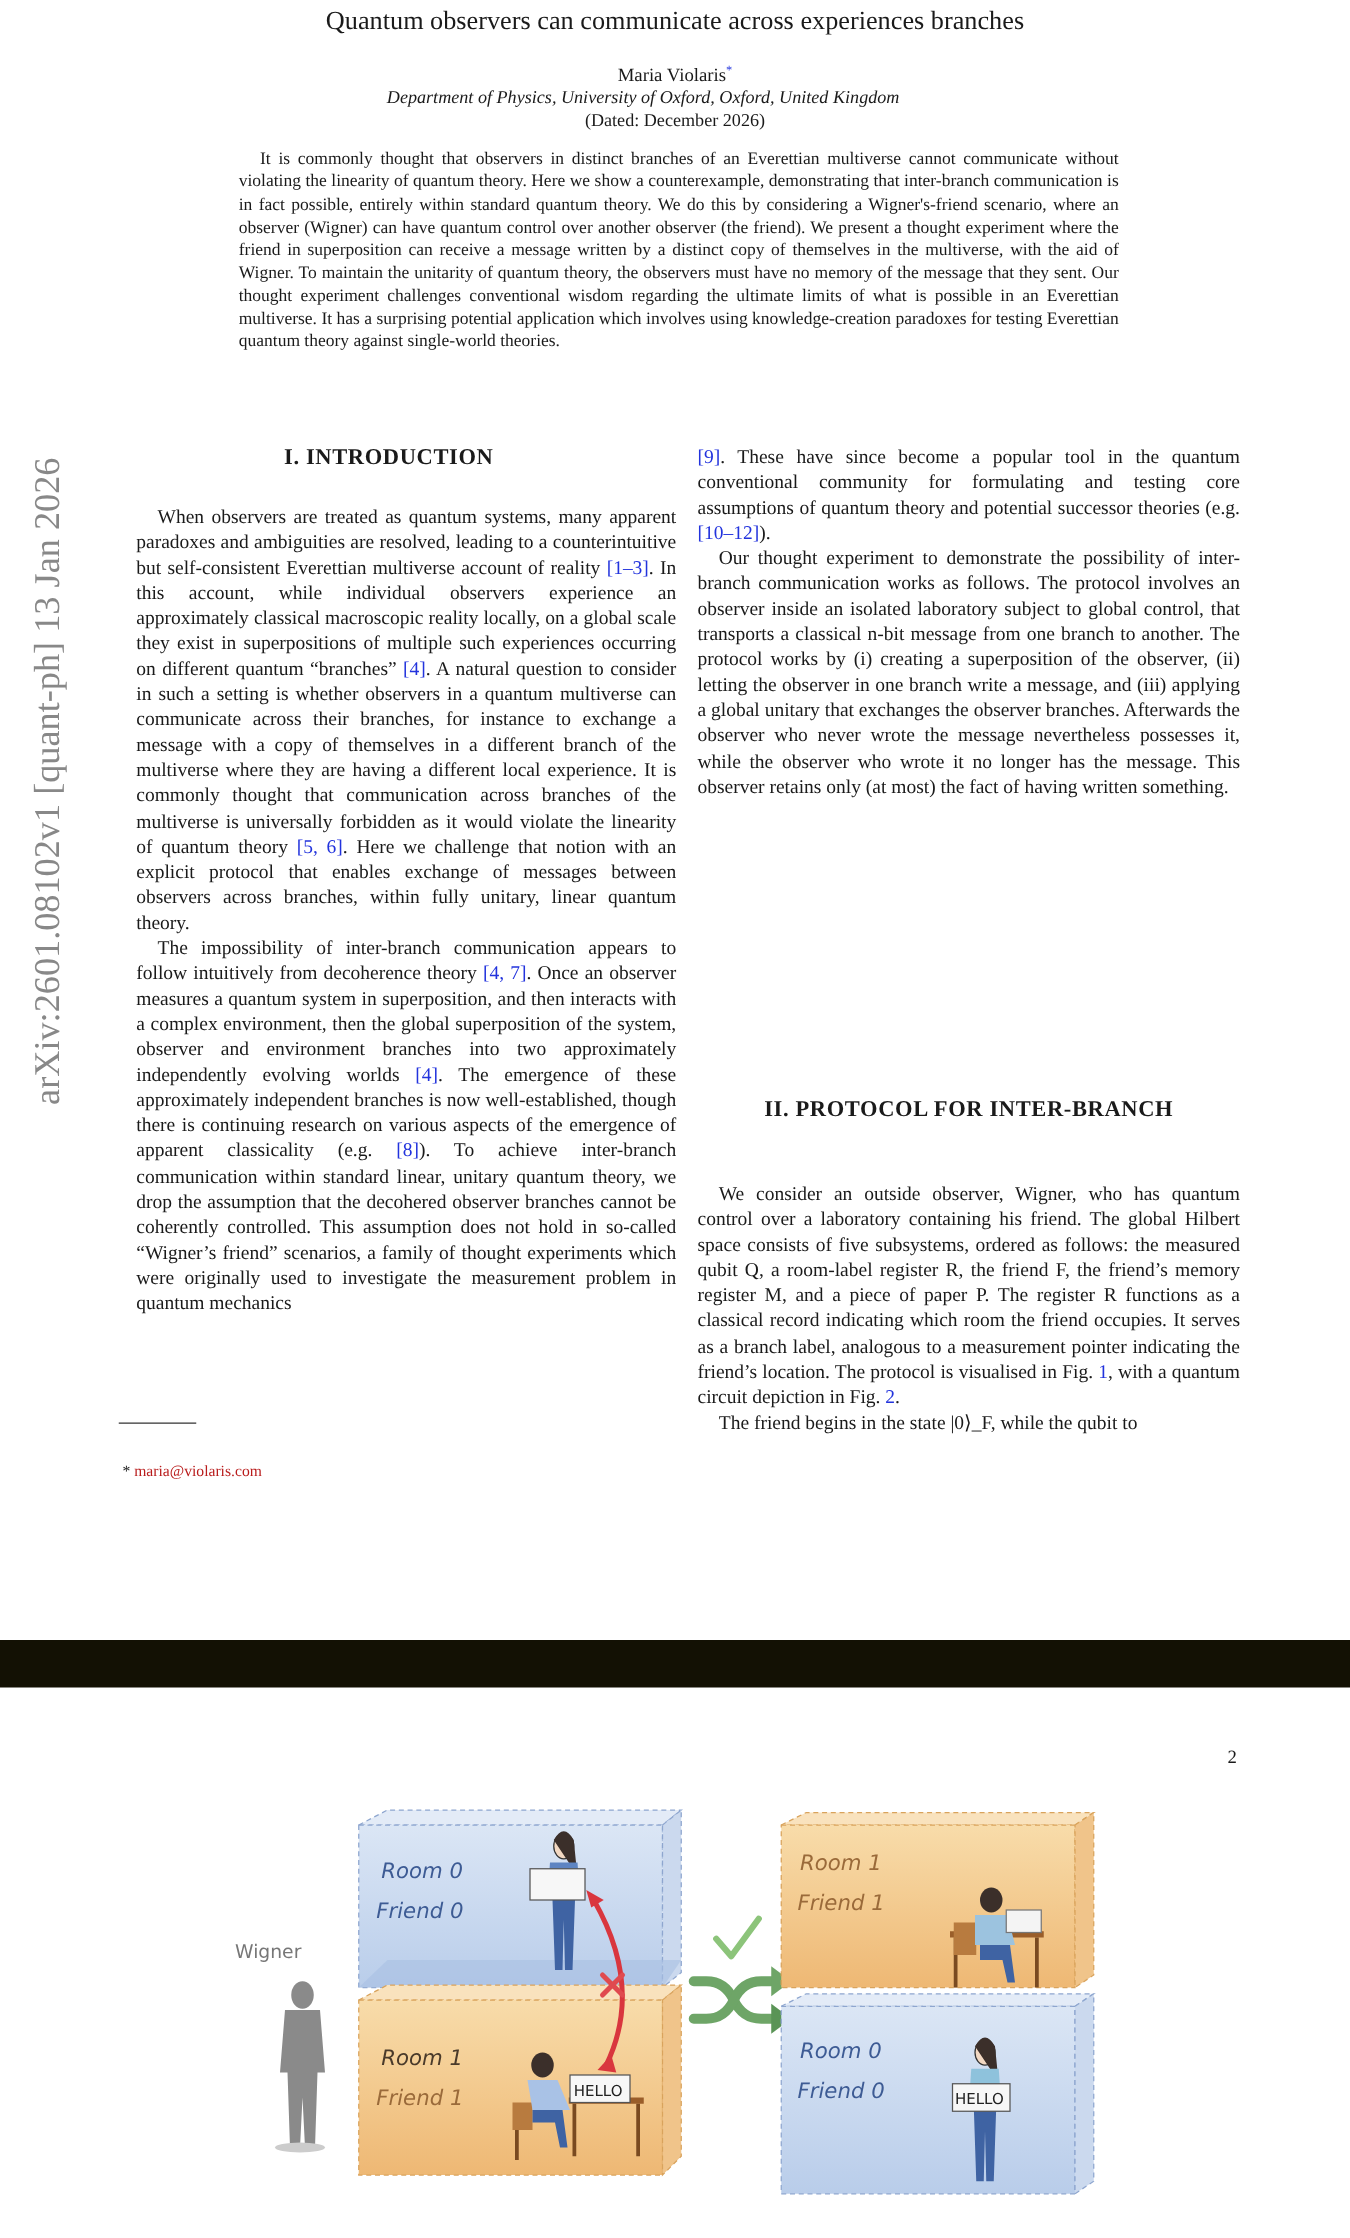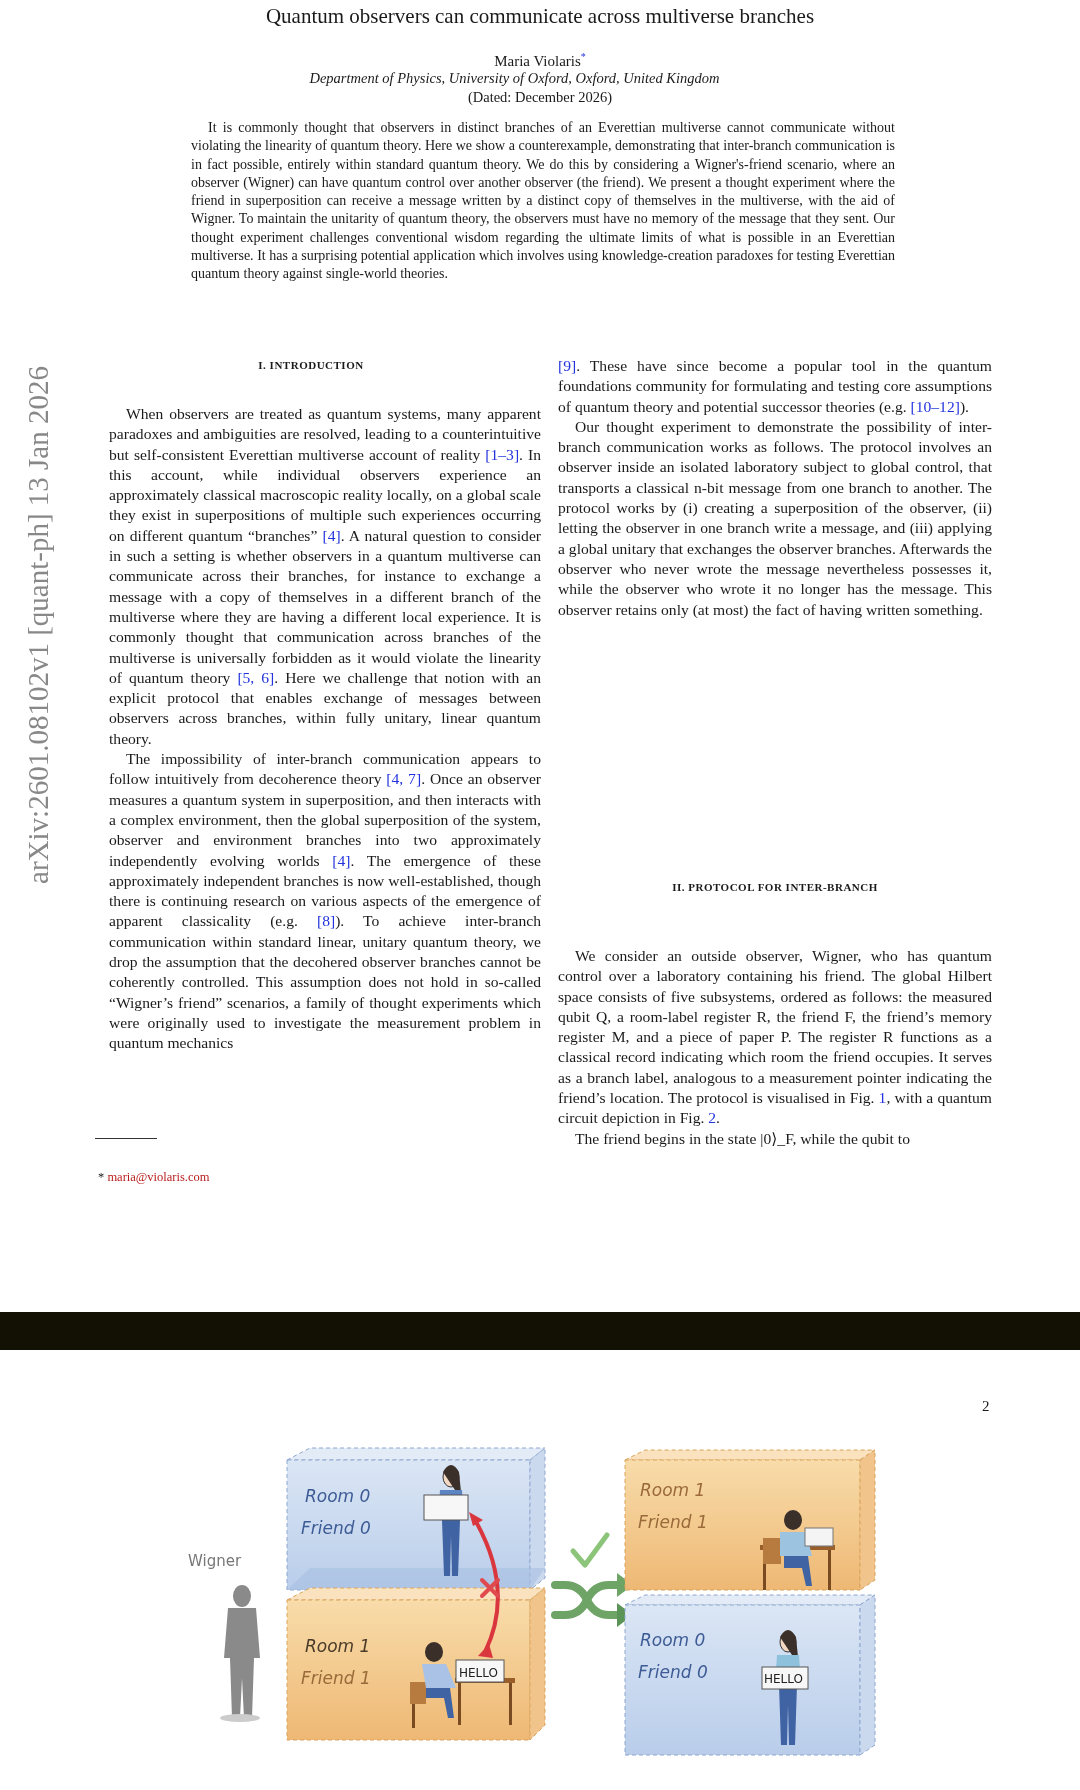--- a/index.html
+++ b/index.html
@@ -14,56 +14,56 @@
   .abstract { position:absolute; top:119px; left:191px; width:704px; font-size:14px; line-height:18.3px; text-align:justify; text-indent:17px; }
   .sidebar { position:absolute; left:22px; top:295px; width:660px; height:40px; transform-origin:0 0;
              transform: translate(0,660px) rotate(-90deg); font-size:29px; color:#888; text-align:center; white-space:nowrap;
              font-family:"Liberation Serif",serif; }
   .col { position:absolute; font-size:15.6px; line-height:20.3px; text-align:justify; }
   .col p { margin:0; text-indent:17px; }
   .col p.noind { text-indent:0; }
   .col p + p { margin-top:0; }
   .left { left:109px; width:432px; top:404px; }
   .right { left:558px; width:434px; top:356px; }
-  .sec-head { position:absolute; font-weight:bold; font-size:11px; text-align:center; letter-spacing:0.5px; line-height:19px; }
+  .sec-head { position:absolute; font-weight:bold; font-size:18px; text-align:center; letter-spacing:0.5px; line-height:19px; }
   .sec1 { left:95px; width:432px; top:356px; }
   .sec2 { left:558px; width:434px; top:878px; }
   .right2 { top:946px; }
   a.ref, .ref { color:#2233dd; text-decoration:none; }
   .fn-rule { position:absolute; left:95px; top:1138px; width:62px; border-top:1px solid #333; }
   .footnote { position:absolute; left:98px; top:1170px; font-size:12.5px; }
   .footnote .email { color:#b91c1c; }
   .blackbar { position:absolute; left:0; top:1312px; width:1080px; height:38px; background:#131104; }
   .pagenum { position:absolute; left:982px; top:1398px; font-size:15px; }
   .figure { position:absolute; left:0; top:1420px; width:1080px; height:370px; }
   .fig-label { font-family:"DejaVu Sans","Liberation Sans",sans-serif; }
 </style>
 </head>
 <body>
 
-<div class="title serif">Quantum observers can communicate across multiverse branches</div>
+<div class="title serif">Quantum observers can communicate across experiences branches</div>
 <div class="author serif"><span>Maria Violaris</span><sup>*</sup></div>
 <div class="affil serif">Department of Physics, University of Oxford, Oxford, United Kingdom</div>
 <div class="dated serif">(Dated: December 2026)</div>
 <div class="abstract serif">It is commonly thought that observers in distinct branches of an Everettian multiverse cannot communicate without violating the linearity of quantum theory. Here we show a counterexample, demonstrating that inter-branch communication is in fact possible, entirely within standard quantum theory. We do this by considering a Wigner's-friend scenario, where an observer (Wigner) can have quantum control over another observer (the friend). We present a thought experiment where the friend in superposition can receive a message written by a distinct copy of themselves in the multiverse, with the aid of Wigner. To maintain the unitarity of quantum theory, the observers must have no memory of the message that they sent. Our thought experiment challenges conventional wisdom regarding the ultimate limits of what is possible in an Everettian multiverse. It has a surprising potential application which involves using knowledge-creation paradoxes for testing Everettian quantum theory against single-world theories.</div>
 
 <div class="sidebar">arXiv:2601.08102v1  [quant-ph]  13 Jan 2026</div>
 
 <div class="sec-head sec1 serif">I.   INTRODUCTION</div>
 
 <div class="col left serif">
   <p><span>When observers are treated as quantum systems, many apparent paradoxes and ambiguities are resolved, leading to a counterintuitive but self-consistent Everettian multiverse account of reality </span><a class="ref">[1–3]</a><span>. In this account, while individual observers experience an approximately classical macroscopic reality locally, on a global scale they exist in superpositions of multiple such experiences occurring on different quantum “branches” </span><a class="ref">[4]</a><span>. A natural question to consider in such a setting is whether observers in a quantum multiverse can communicate across their branches, for instance to exchange a message with a copy of themselves in a different branch of the multiverse where they are having a different local experience. It is commonly thought that communication across branches of the multiverse is universally forbidden as it would violate the linearity of quantum theory </span><a class="ref">[5, 6]</a><span>. Here we challenge that notion with an explicit protocol that enables exchange of messages between observers across branches, within fully unitary, linear quantum theory.</span></p>
   <p><span>The impossibility of inter-branch communication appears to follow intuitively from decoherence theory </span><a class="ref">[4, 7]</a><span>. Once an observer measures a quantum system in superposition, and then interacts with a complex environment, then the global superposition of the system, observer and environment branches into two approximately independently evolving worlds </span><a class="ref">[4]</a><span>.  The emergence of these approximately independent branches is now well-established, though there is continuing research on various aspects of the emergence of apparent classicality (e.g. </span><a class="ref">[8]</a><span>). To achieve inter-branch communication within standard linear, unitary quantum theory, we drop the assumption that the decohered observer branches cannot be coherently controlled. This assumption does not hold in so-called “Wigner’s friend” scenarios, a family of thought experiments which were originally used to investigate the measurement problem in quantum mechanics</span></p>
 </div>
 
 <div class="fn-rule"></div>
 <div class="footnote serif"><span>*</span> <a class="email">maria@violaris.com</a></div>
 
 <div class="col right serif">
-  <p class="noind"><a class="ref">[9]</a><span>. These have since become a popular tool in the quantum foundations community for formulating and testing core assumptions of quantum theory and potential successor theories (e.g. </span><a class="ref">[10–12]</a><span>).</span></p>
+  <p class="noind"><a class="ref">[9]</a><span>. These have since become a popular tool in the quantum conventional community for formulating and testing core assumptions of quantum theory and potential successor theories (e.g. </span><a class="ref">[10–12]</a><span>).</span></p>
   <p>Our thought experiment to demonstrate the possibility of inter-branch communication works as follows. The protocol involves an observer inside an isolated laboratory subject to global control, that transports a classical n-bit message from one branch to another. The protocol works by (i) creating a superposition of the observer, (ii) letting the observer in one branch write a message, and (iii) applying a global unitary that exchanges the observer branches. Afterwards the observer who never wrote the message nevertheless possesses it, while the observer who wrote it no longer has the message. This observer retains only (at most) the fact of having written something.</p>
 </div>
 
 <div class="sec-head sec2 serif">
   <div>II.   PROTOCOL FOR INTER-BRANCH</div>
 </div>
 
 <div class="col right right2 serif">
   <p><span>We consider an outside observer, Wigner, who has quantum control over a laboratory containing his friend. The global Hilbert space consists of five subsystems, ordered as follows: the measured qubit Q, a room-label register R, the friend F, the friend’s memory register M, and a piece of paper P. The register R functions as a classical record indicating which room the friend occupies. It serves as a branch label, analogous to a measurement pointer indicating the friend’s location. The protocol is visualised in Fig. </span><a class="ref">1</a><span>, with a quantum circuit depiction in Fig. </span><a class="ref">2</a><span>.</span></p>
   <p>The friend begins in the state |0⟩_F, while the qubit to</p>

